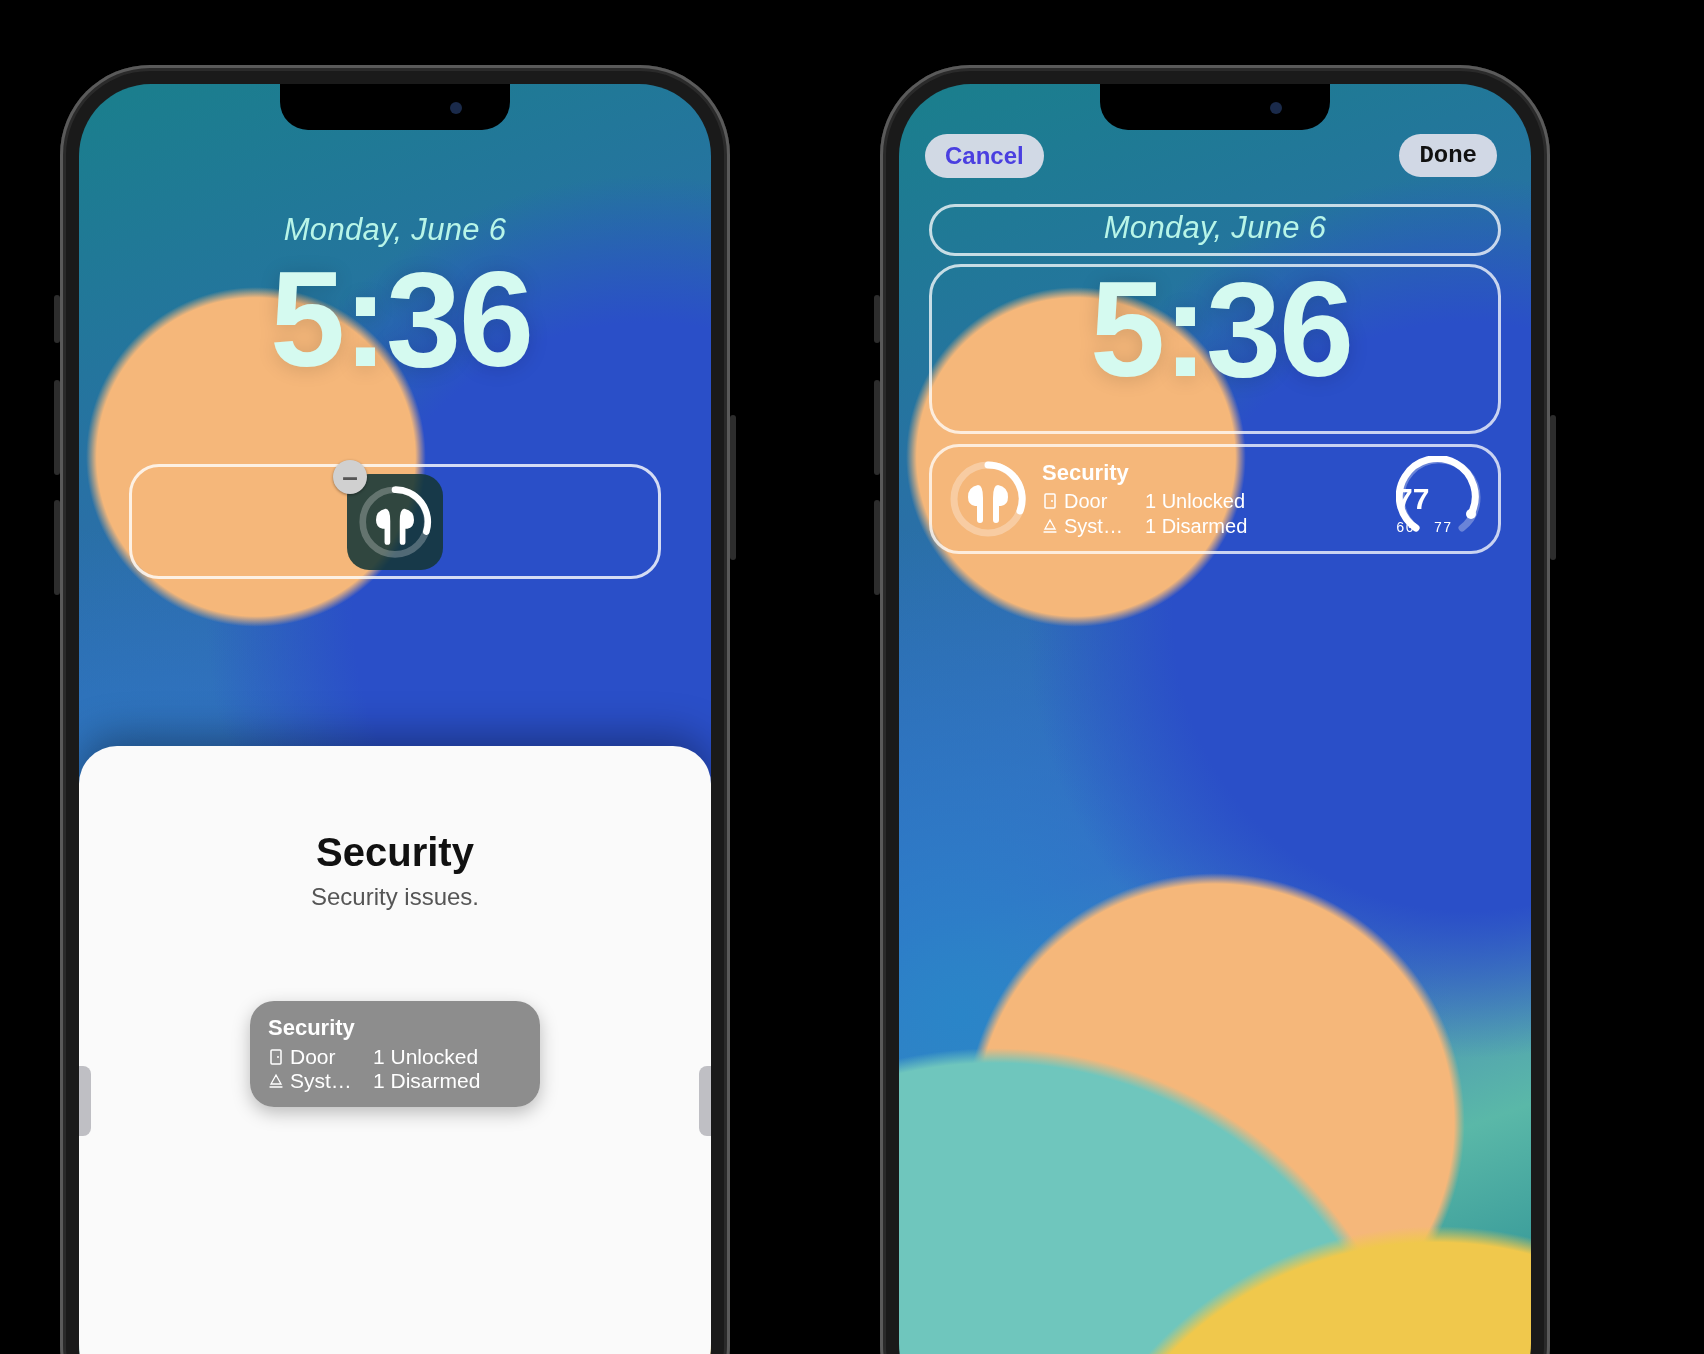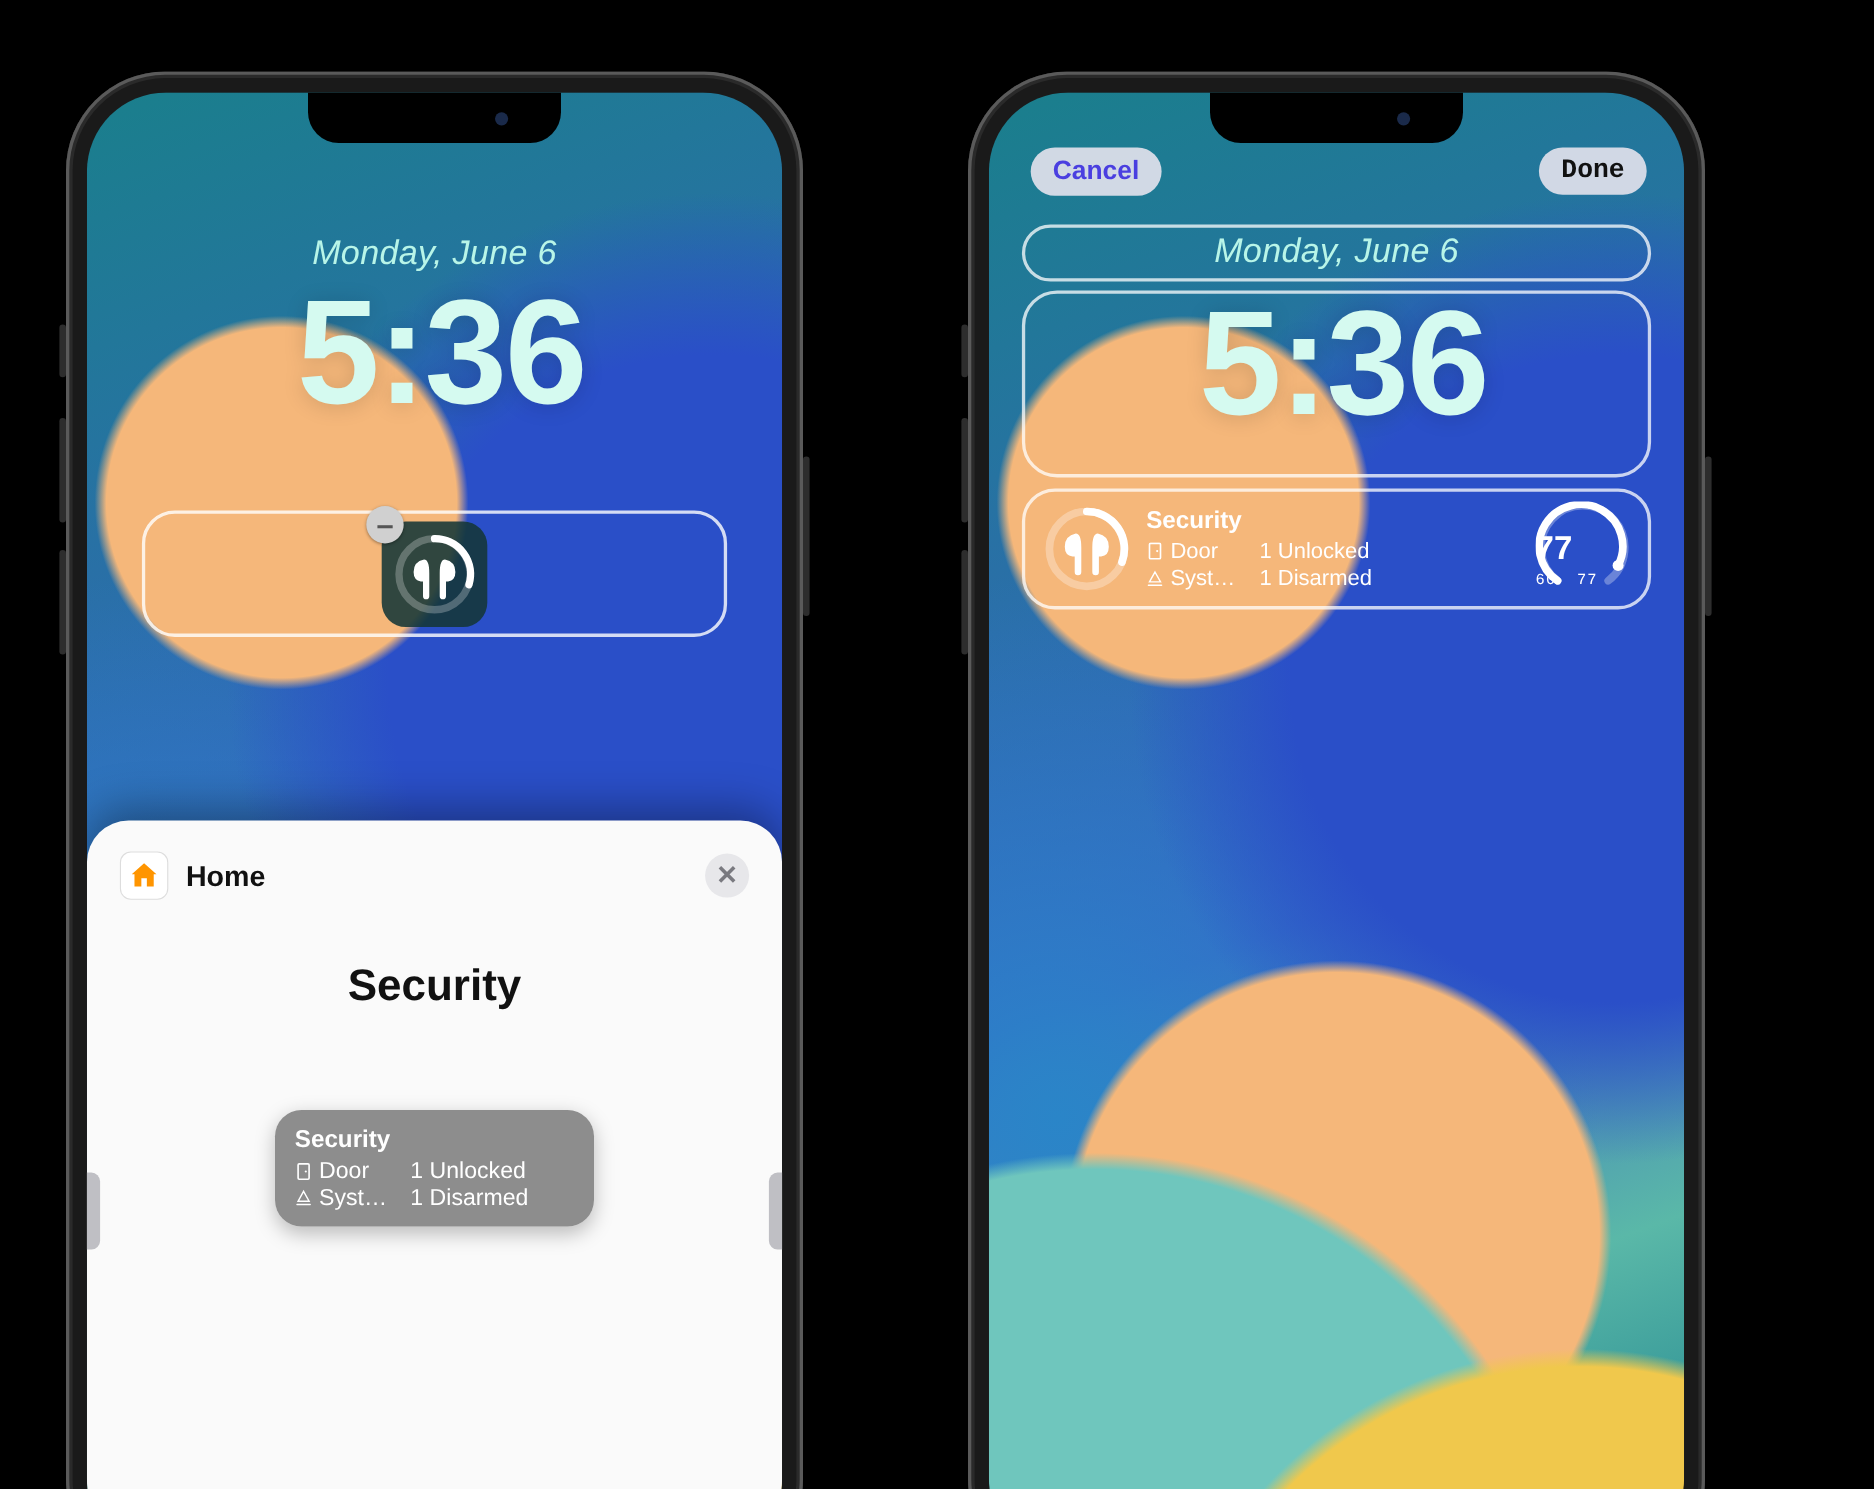--- a/index.html
+++ b/index.html
@@ -150,21 +150,21 @@
 
   
   .pill {
     position:absolute; top: 50px;
     background: rgba(225,225,235,.92);
     border-radius: 22px;
     padding: 8px 20px;
     font-size: 24px;
     font-weight: 600;
   }
-  .pill.cancel{ left: 38px; color:#4a3fe0;}
+  .pill.cancel{ left: 26px; color:#4a3fe0;}
   .pill.done  { right: 34px; color:#111;font-family:Liberation Mono, monospace;}
 
   
   .sheet {
     position:absolute;
     left:0; right:0; bottom:-10px;
     height: 680px;
     background: #fafafa;
     border-radius: 38px 38px 0 0;
     padding: 28px 30px 0;
@@ -243,33 +243,23 @@
             <g fill="#fff">
               <path d="M30 26 q-10 2 -10 12 q0 8 7 9 l2 0 l0 14 q0 3 3 3 q3 0 3 -3 l0 -22 q0 -13 -5 -13z"></path>
               <path d="M50 26 q10 2 10 12 q0 8 -7 9 l-2 0 l0 14 q0 3 -3 3 q-3 0 -3 -3 l0 -22 q0 -13 5 -13z"></path>
             </g>
           </svg>
         </div>
       </div>
     </div>
 
     <div class="sheet">
-      <div class="sheet-head">
-        <div class="home-icon">
-          <svg width="30" height="30" viewBox="0 0 24 24">
-              <path fill="#ff9500" d="M12 3l9 8h-2v9h-5v-6h-4v6H5v-9H3z"></path>
-            </svg>
-        </div>
-        <span>Home</span>
-        <div class="close-x">
-          <span>✕</span>
-        </div>
-      </div>
 
       <h1>Security</h1>
+      <p class="sub">Security issues.</p>
 
       <div class="side-grip l"></div>
       <div class="side-grip r"></div>
 
       <div class="preview-card">
         <div class="ttl">Security</div>
         <div class="row">
           <span>
             <svg class="mini-ico" viewBox="0 0 16 16">
                 <rect x="3" y="1" width="10" height="14" rx="1" fill="none" stroke="#fff" stroke-width="1.5"></rect>

